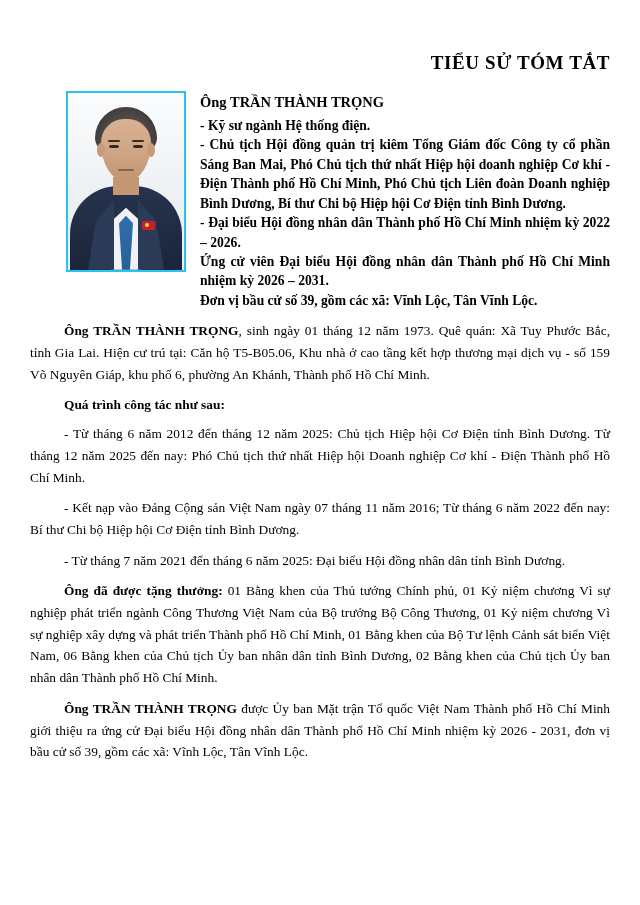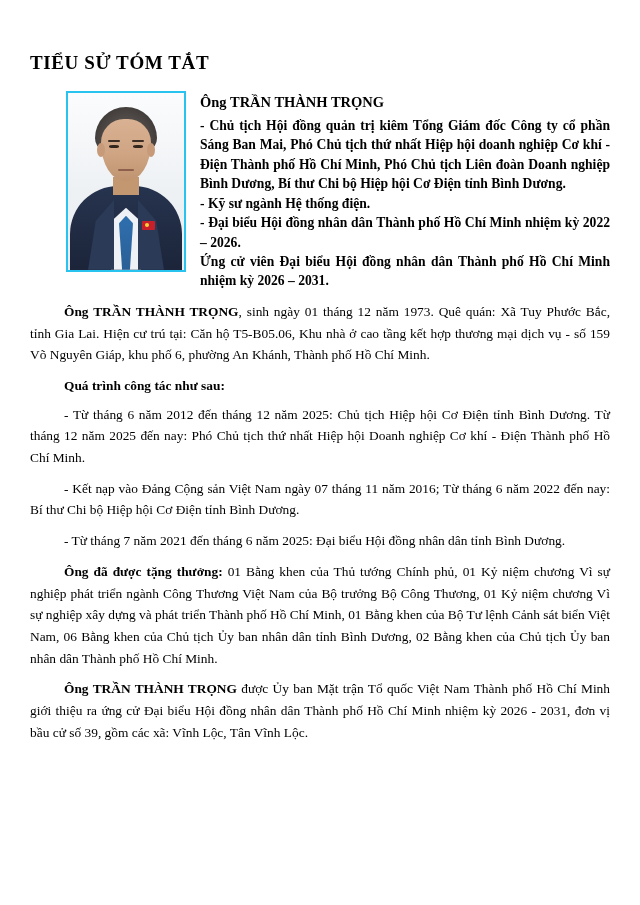--- a/index.html
+++ b/index.html
@@ -18,21 +18,21 @@
     position: relative;
     width: 640px;
     height: 905px;
     box-sizing: border-box;
     padding: 0 30px;
     background: #ffffff;
   }
 
   
   .doc-title {
-    text-align: left;
+    text-align: right;
     font-size: 19px;
     font-weight: bold;
     letter-spacing: 0.6px;
     padding-top: 52px;
     margin: 0 0 16px 0;
     line-height: 1.2;
   }
 
   
   .header-block {
@@ -257,24 +257,25 @@
         <div class="ph-brow-r"></div>
         <div class="ph-eye-l"></div>
         <div class="ph-eye-r"></div>
         <div class="ph-mouth"></div>
       </div>
     </div>
 
     <div class="intro">
       <div class="intro-name">Ông TRẦN THÀNH TRỌNG</div>
       <div class="intro-lines">
+        <p>- Kỹ sư ngành Hệ thống điện.</p>
         <p>- Chủ tịch Hội đồng quản trị kiêm Tổng Giám đốc Công ty cổ phần Sáng Ban Mai, Phó Chủ tịch thứ nhất Hiệp hội doanh nghiệp Cơ khí - Điện Thành phố Hồ Chí Minh, Phó Chủ tịch Liên đoàn Doanh nghiệp Bình Dương, Bí thư Chi bộ Hiệp hội Cơ Điện tỉnh Bình Dương.</p>
-        <p>- Kỹ sư ngành Hệ thống điện.</p>
         <p>- Đại biểu Hội đồng nhân dân Thành phố Hồ Chí Minh nhiệm kỳ 2022 – 2026.</p>
         <p>Ứng cử viên Đại biểu Hội đồng nhân dân Thành phố Hồ Chí Minh nhiệm kỳ 2026 – 2031.</p>
+        <p>Đơn vị bầu cử số 39, gồm các xã: Vĩnh Lộc, Tân Vĩnh Lộc.</p>
       </div>
     </div>
 
   </div>
 
   <div class="body-text">
 
     <p><span class="lead">Ông TRẦN THÀNH TRỌNG</span><span>, sinh ngày 01 tháng 12 năm 1973. Quê quán: Xã Tuy Phước Bắc, tỉnh Gia Lai. Hiện cư trú tại: Căn hộ T5-B05.06, Khu nhà ở cao tầng kết hợp thương mại dịch vụ - số 159 Võ Nguyên Giáp, khu phố 6, phường An Khánh, Thành phố Hồ Chí Minh.</span></p>
 
     <p class="tight"><span class="lead">Quá trình công tác như sau:</span></p>

